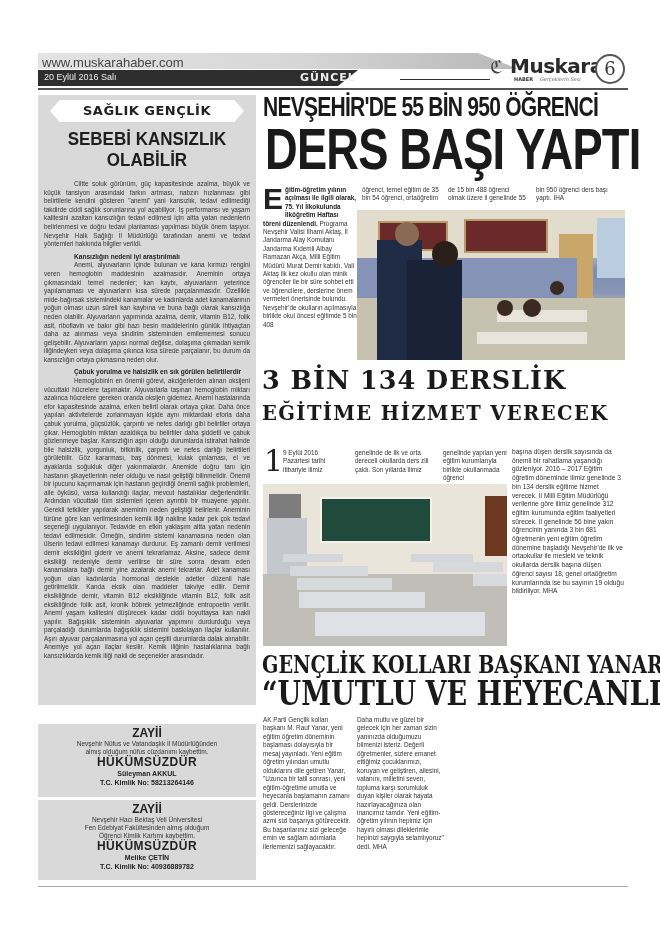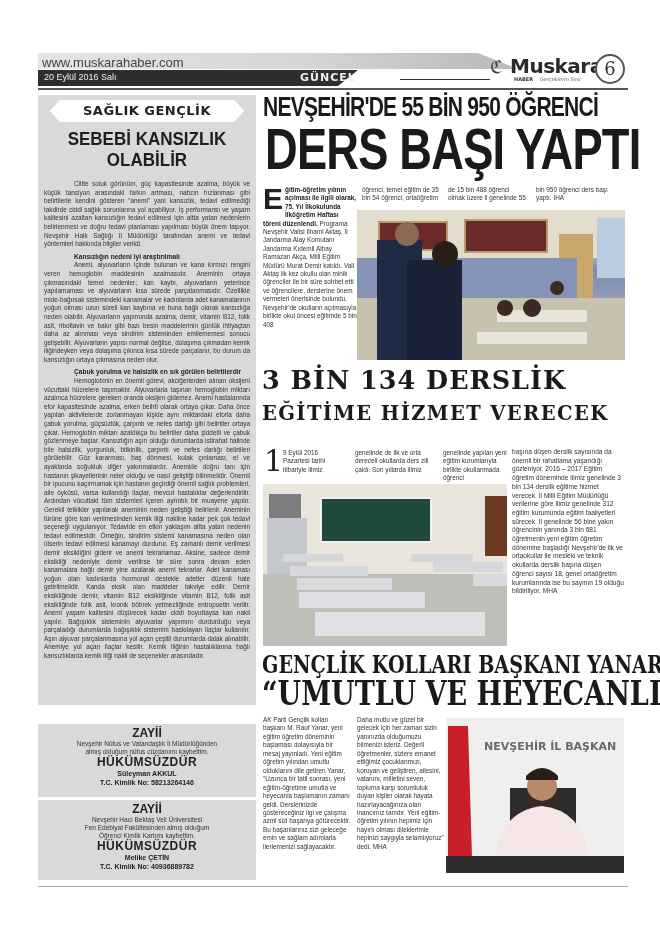--- a/index.html
+++ b/index.html
@@ -168,28 +168,15 @@
       <rect x="170" y="78" width="70" height="10" fill="#d6d8dc"></rect>
       <rect x="210" y="90" width="34" height="12" fill="#d8dade"></rect>
     </svg>
   </div>
   <div class="a2-right">başına düşen derslik sayısında da önemli bir rahatlama yaşandığı gözleniyor. 2016 – 2017 Eğitim öğretim döneminde ilimiz genelinde 3 bin 134 derslik eğitime hizmet verecek. İl Milli Eğitim Müdürlüğü verilerine göre ilimiz genelinde 312 eğitim kurumunda eğitim faaliyetleri sürecek. İl genelinde 56 bine yakın öğrencinin yanında 3 bin 681 öğretmenin yeni eğitim öğretim dönemine başladığı Nevşehir'de ilk ve ortaokullar ile mesleki ve teknik okullarda derslik başına düşen öğrenci sayısı 18, genel ortaöğretim kurumlarında ise bu sayının 19 olduğu bildiriliyor. MHA</div>
 
   <div class="a3-h1">GENÇLİK KOLLARI BAŞKANI YANAR</div>
   <div class="a3-h2">“UMUTLU VE HEYECANLIYIZ</div>
   <div class="a3-c" style="left:263px;">AK Parti Gençlik kolları başkanı M. Rauf Yanar, yeni eğitim öğretim döneminin başlaması dolayısıyla bir mesaj yayınladı. Yeni eğitim öğretim yılından umutlu olduklarını dile getiren Yanar, "Uzunca bir tatil sonrası, yeni eğitim-öğretime umutla ve heyecanla başlamanın zamanı geldi. Derslerinizde göstereceğiniz ilgi ve çalışma azmi sizi başarıya götürecektir. Bu başarılarınız sizi geleceğe emin ve sağlam adımlarla ilerlemenizi sağlayacaktır.</div>
   <div class="a3-c" style="left:357px;">Daha mutlu ve güzel bir gelecek için her zaman sizin yanınızda olduğumuzu bilmenizi isteriz. Değerli öğretmenler, sizlere emanet ettiğimiz çocuklarımızı, koruyan ve geliştiren, ailesini, vatanını, milletini seven, topluma karşı sorumluluk duyan kişiler olarak hayata hazırlayacağınıza olan inancımız tamdır. Yeni eğitim-öğretim yılının hepimiz için hayırlı olması dileklerimle hepinizi saygıyla selamlıyoruz" dedi. MHA</div>
-  <div class="a3-photo">
-    <svg width="178" height="155" viewBox="0 0 178 155">
-      <rect x="0" y="0" width="178" height="155" fill="#efefed"></rect>
-      <path d="M2 8 L22 8 L26 140 L2 140 Z" fill="#c8202a"></path>
-      <text x="38" y="32" font-size="11" font-weight="bold" fill="#6a6a6a" font-family="DejaVu Sans, sans-serif">NEVŞEHİR İL BAŞKAN</text>
-      <rect x="64" y="70" width="66" height="58" fill="#2c2c2c"></rect>
-      <circle cx="96" cy="68" r="15" fill="#b88a6a"></circle>
-      <path d="M80 58 Q96 42 112 58 L112 62 L80 62 Z" fill="#2a1e18"></path>
-      <path d="M82 76 Q96 90 110 76 L112 82 Q96 96 80 82 Z" fill="#3a2a22"></path>
-      <path d="M48 140 Q56 92 96 88 Q136 92 144 140 Z" fill="#f4e6e6"></path>
-      <rect x="0" y="138" width="178" height="17" fill="#2e2e2e"></rect>
-    </svg>
-  </div>
 
   <div class="bottom-rule"></div>
 </div>
 
 </body></html>

